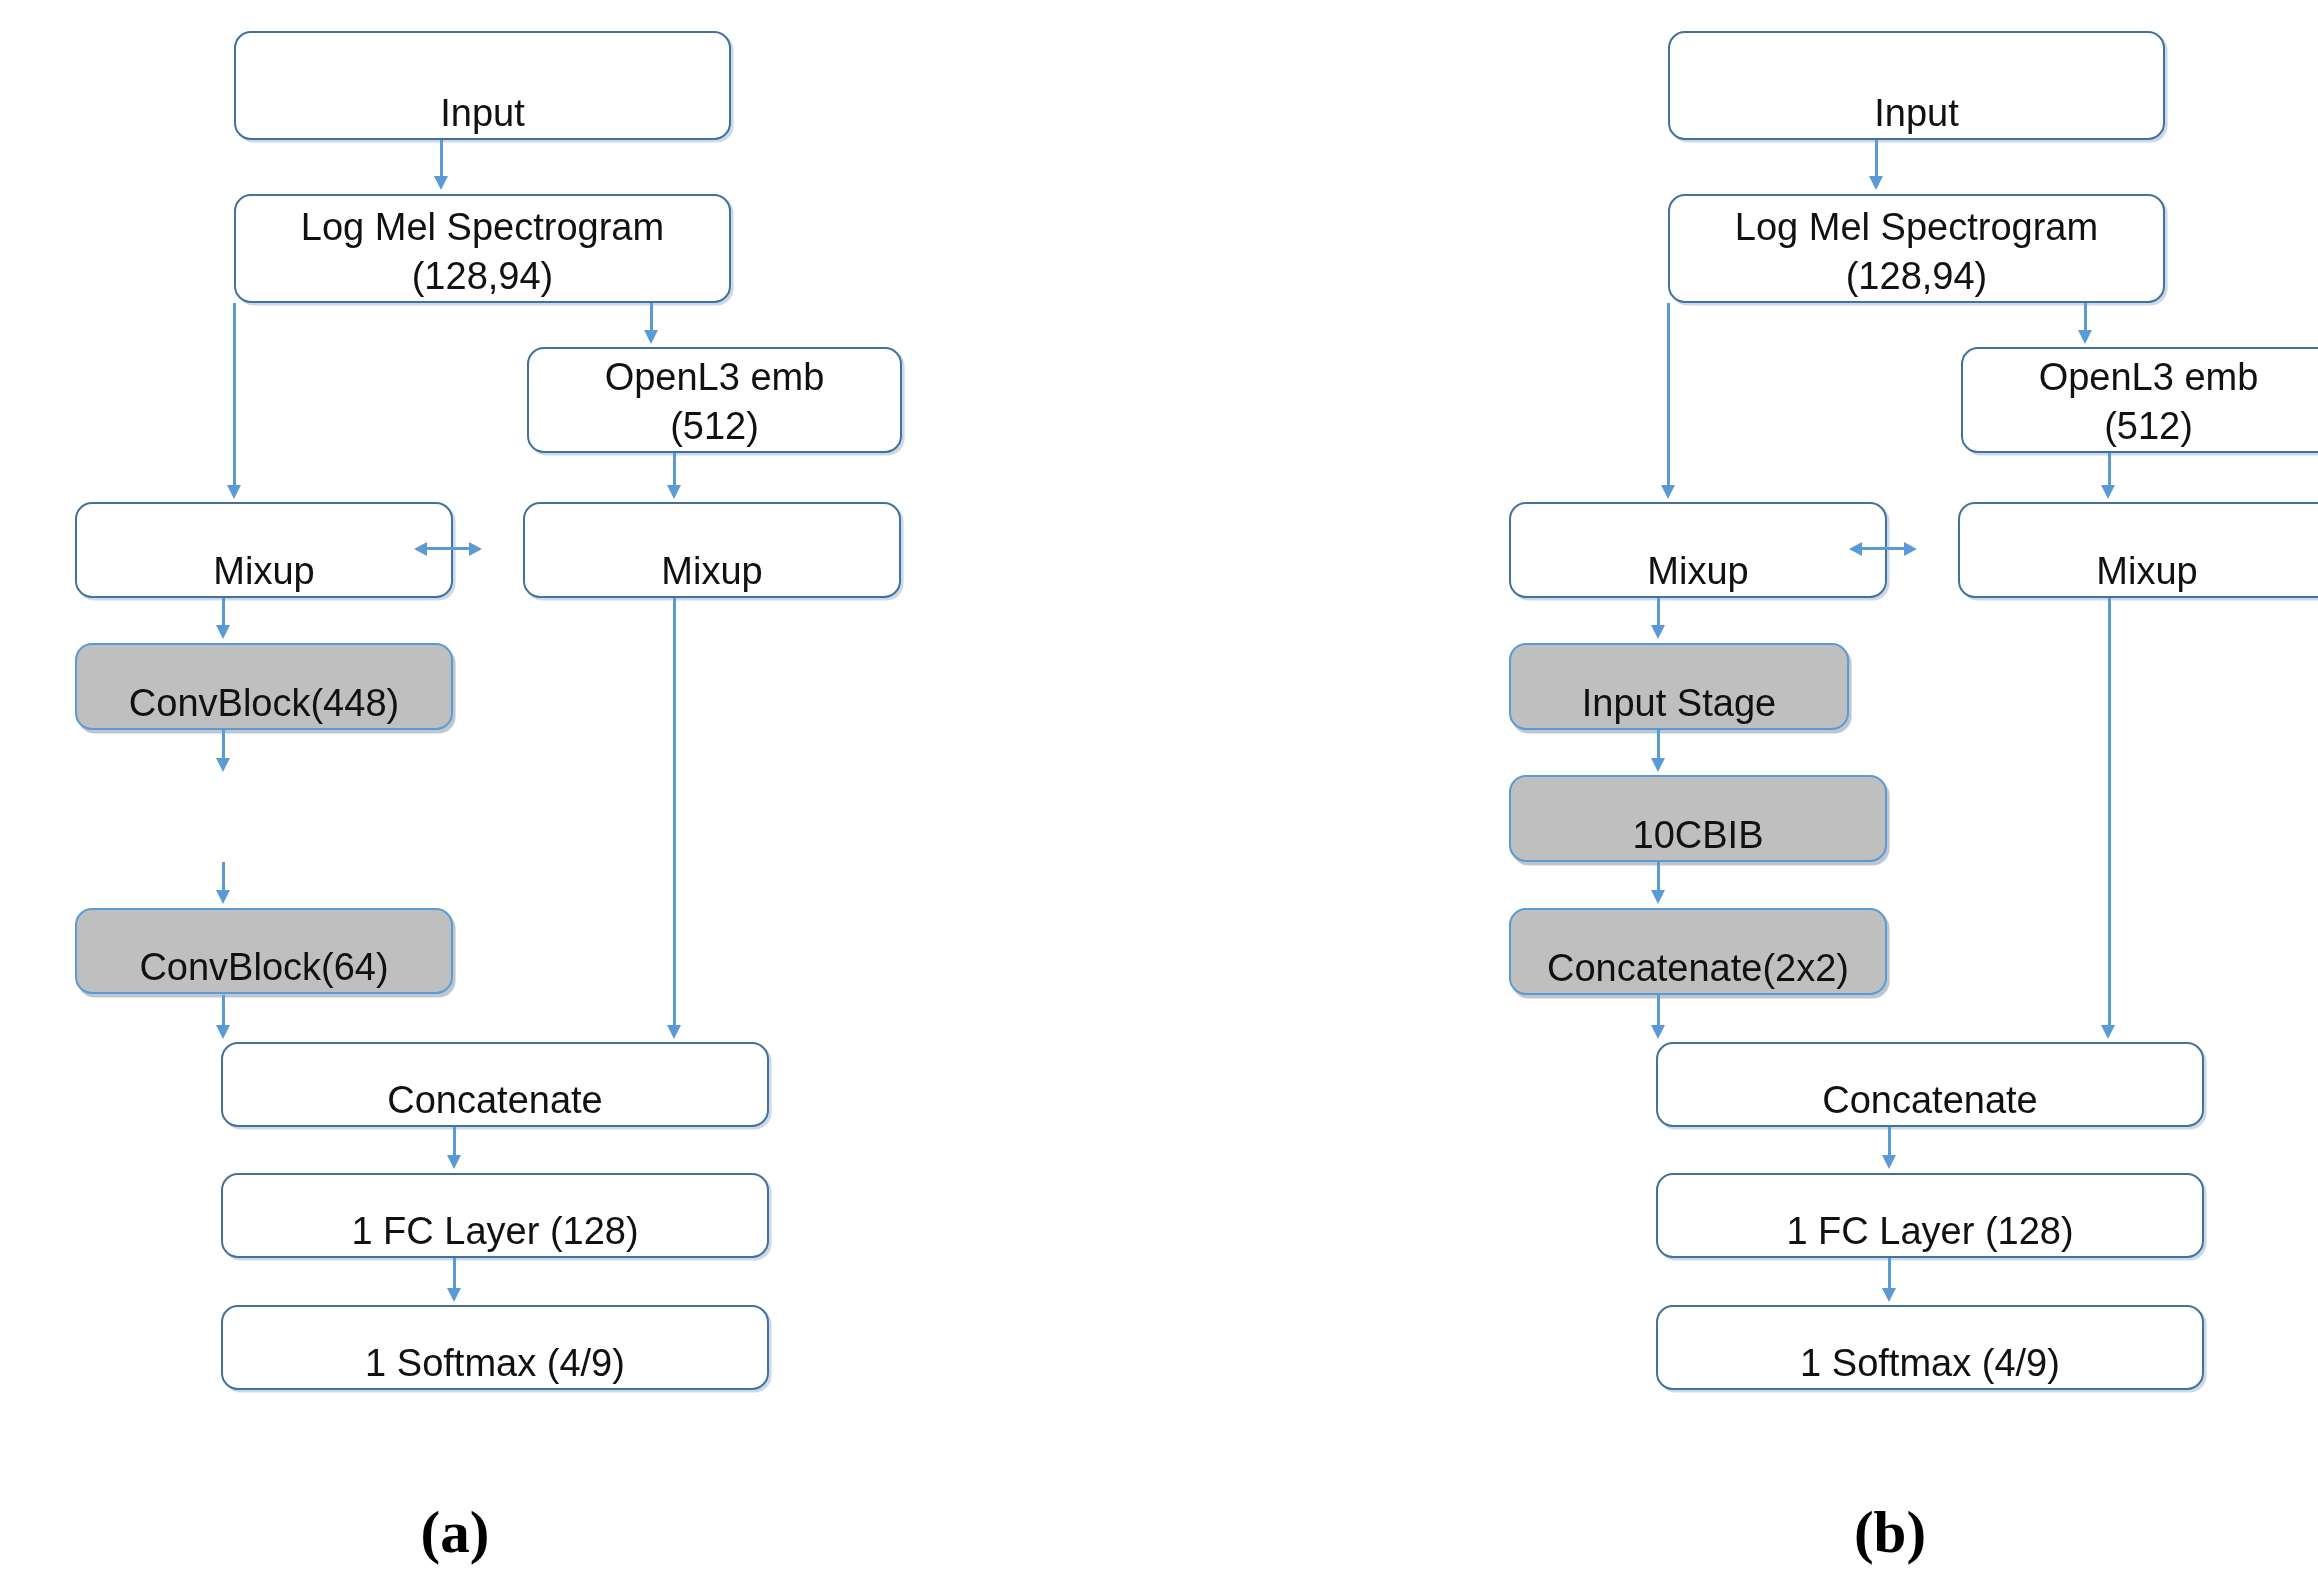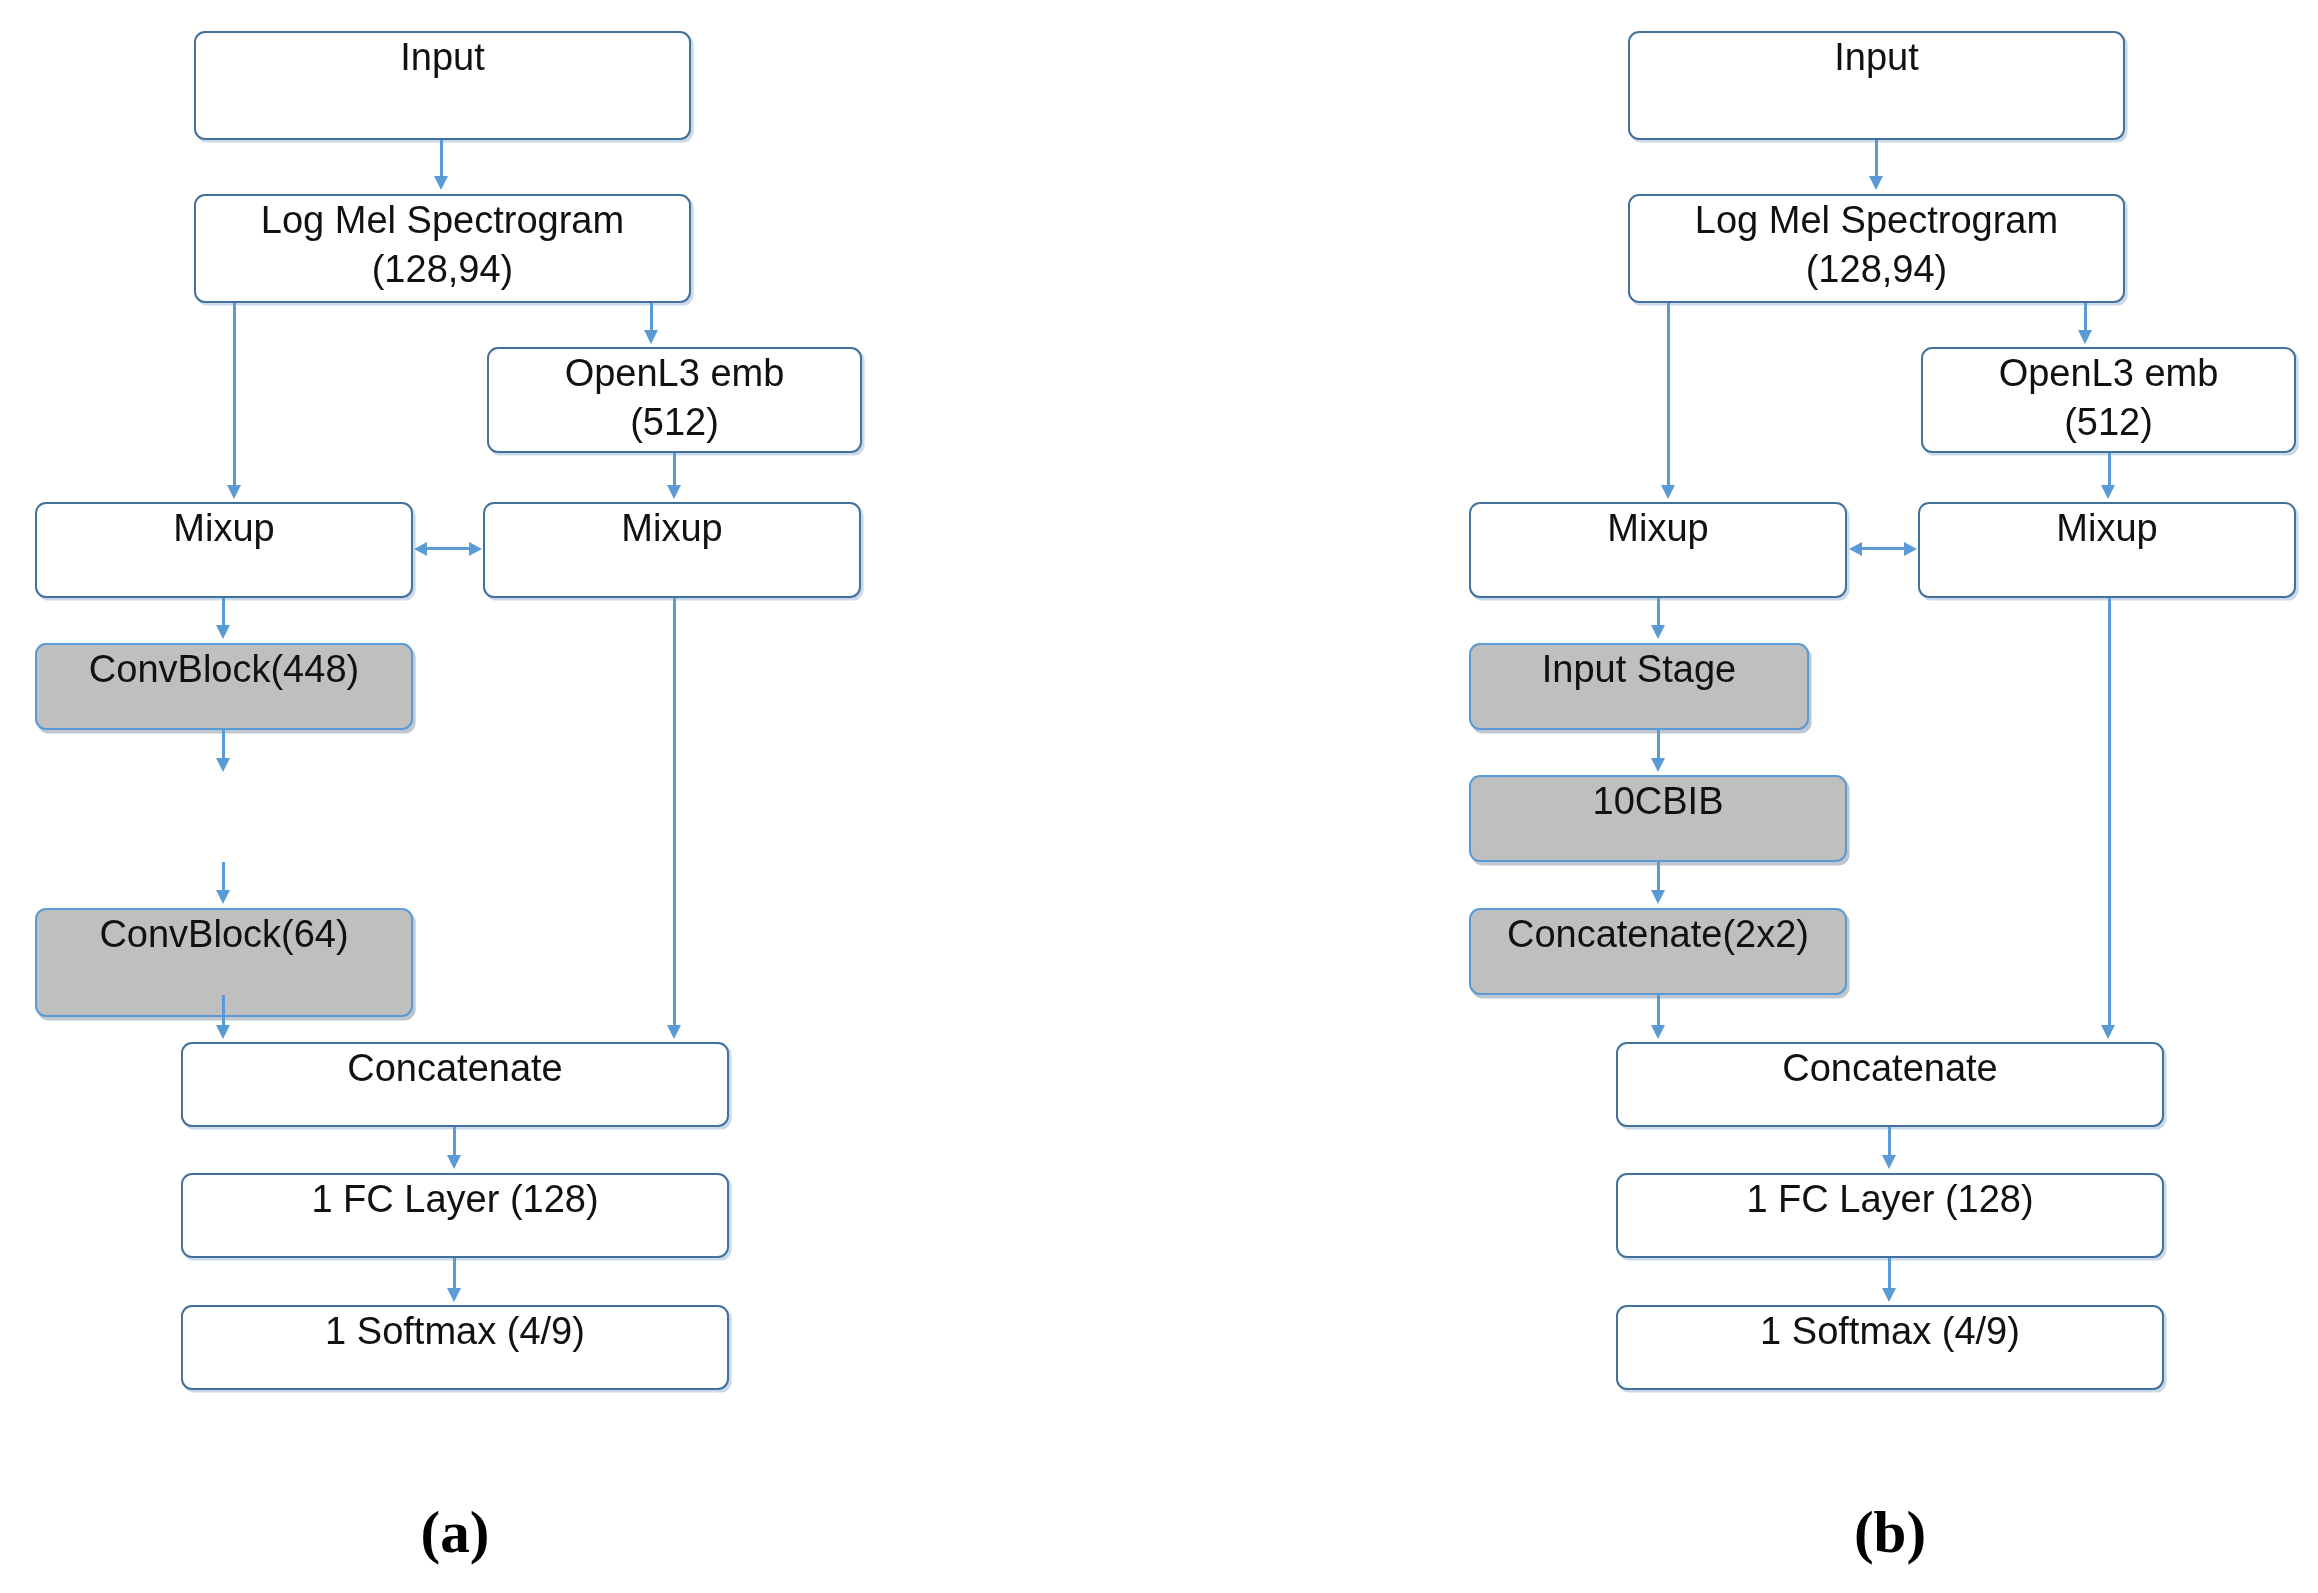--- a/index.html
+++ b/index.html
@@ -16,31 +16,32 @@
     width:2319px;
     height:1593px;
     background:#ffffff;
     font-family:"Liberation Sans", sans-serif;
     overflow:hidden;
   }
   .node{
     position:absolute;
     box-sizing:border-box;
     border:2.6px solid var(--box-border);
-    border-radius:11px;
+    border-radius:17px;
     background:var(--box-fill);
     color:var(--text);
     display:flex;
     flex-direction:column;
     align-items:center;
-    justify-content:flex-start;
+    justify-content:flex-end;
     font-size:38px;
     line-height:49px;
     text-align:center;
     box-shadow:2.6px 2.6px 0 rgba(125,160,200,0.40);
+    margin-left:40px;
   }
   .node.gray{
     background:var(--gray-fill);
     border-color:var(--gray-box-border);
     box-shadow:2.6px 3.5px 0 rgba(110,130,150,0.45);
   }
   .vl{position:absolute;width:2.6px;background:var(--arrow);}
   .hl{position:absolute;height:2.6px;background:var(--arrow);}
   .ah-d{position:absolute;width:0;height:0;
     border-left:7.8px solid transparent;border-right:7.8px solid transparent;
@@ -109,21 +110,21 @@
     <span>ConvBlock(448)</span>
   </div>
 
   <div class="vl" style="left:222px;top:730px;height:30px;"></div>
   <div class="ah-d" style="left:216px;top:758px;"></div>
 
 
   <div class="vl" style="left:222px;top:862px;height:30px;"></div>
   <div class="ah-d" style="left:216px;top:890px;"></div>
 
-  <div class="node gray" style="left:35px;top:908px;width:378px;height:109px;">
+  <div class="node gray" style="left:35px;top:908px;width:378px;height:86px;">
     <span>ConvBlock(64)</span>
   </div>
 
   <div class="vl" style="left:222px;top:995px;height:31px;"></div>
   <div class="ah-d" style="left:216px;top:1025px;"></div>
 
   <div class="vl" style="left:673px;top:598px;height:428px;"></div>
   <div class="ah-d" style="left:667px;top:1025px;"></div>
 
   <div class="node" style="left:181px;top:1042px;width:548px;height:85px;">

